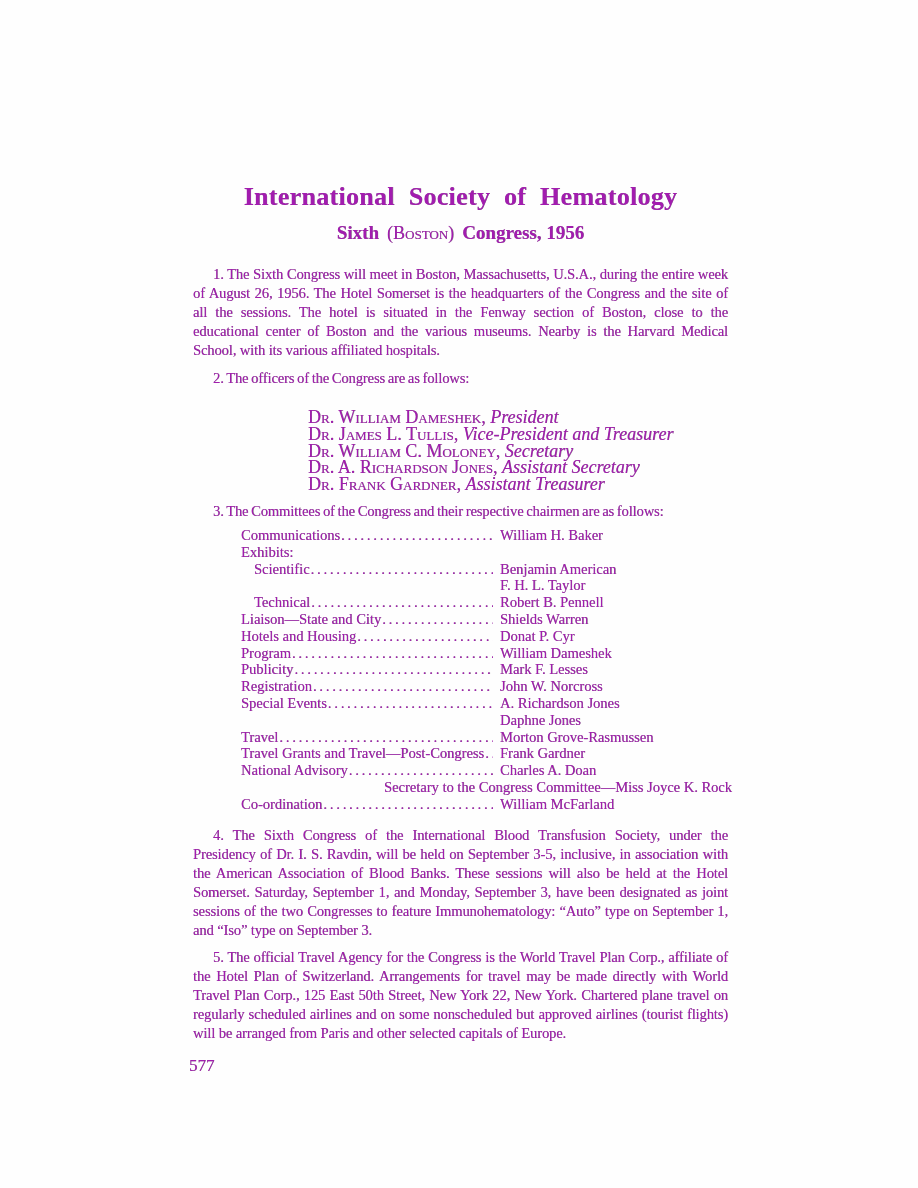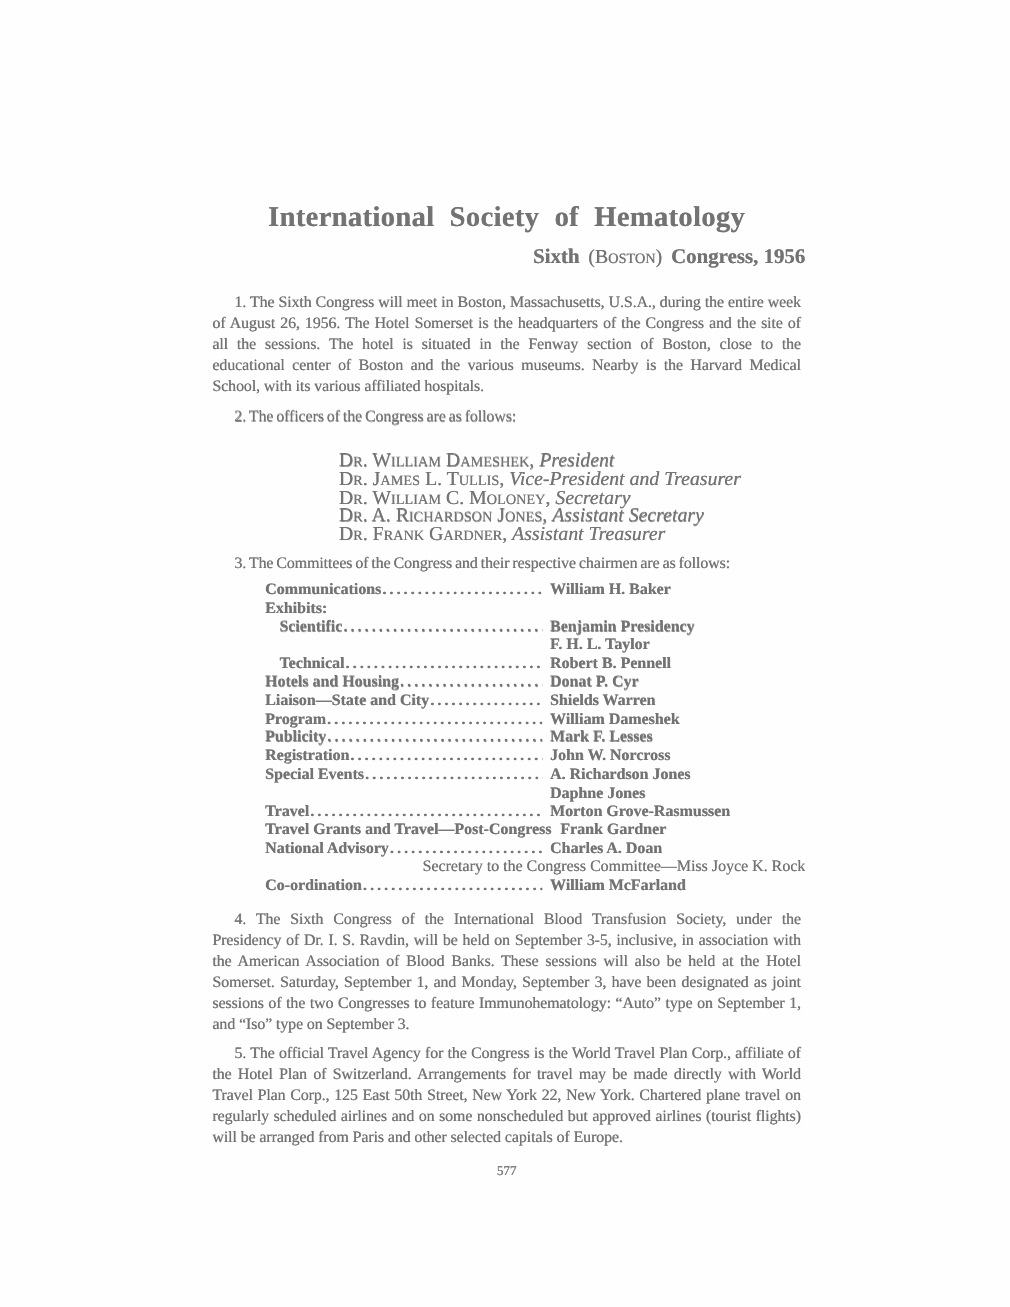--- a/index.html
+++ b/index.html
@@ -1,21 +1,21 @@
 <!DOCTYPE html>
 <html><head>
 <meta charset="utf-8">
 <style>
   html, body { margin: 0; padding: 0; background: #ffffff; }
   .page {
     position: relative;
     width: 918px;
     height: 1188px;
     background: #fefefe;
-    color: #737373;
+    color: #a21caf;
     font-family: "Liberation Serif", serif;
     overflow: hidden;
     text-shadow: 0.3px 0.2px 0 rgba(25,25,25,0.5);
   }
   .content {
     position: absolute;
     left: 189px;
     top: 183px;
     width: 543px;
   }
@@ -25,21 +25,21 @@
     font-size: 26px;
     line-height: 28px;
     font-weight: bold;
     text-align: center;
     word-spacing: 7px;
     letter-spacing: 0.3px;
   }
   .subtitle {
     margin-top: 11px;
     display: flex;
-    justify-content: flex-end;
+    justify-content: center;
     align-items: baseline;
     gap: 8px;
     font-size: 19px;
     line-height: 22px;
   }
   .subtitle .st-bold { font-weight: bold; }
   .subtitle .st-smallcaps {
     font-variant: small-caps;
     font-size: 18px;
     font-weight: normal;
@@ -88,43 +88,43 @@
   .officer-name::after { content: ", "; }
   .officer-title { font-style: italic; }
 
   
   .committees {
     margin: 6px 0 0 52px;
     width: 491px;
     font-size: 14.5px;
     line-height: 16.8px;
   }
-  .committee-row { display: flex; align-items: baseline; font-weight: bold; }
+  .committee-row { display: flex; align-items: baseline; }
   .c-label { white-space: nowrap; flex: 0 0 auto; }
   .c-label.indent { padding-left: 13px; }
   .c-leader {
     flex: 1 1 auto;
     overflow: hidden;
     white-space: nowrap;
     margin: 0 7px 0 1px;
     min-width: 0;
   }
   .c-leader::after {
     content: "..........................................................................";
     letter-spacing: 2.8px;
   }
   .c-name { flex: 0 0 232px; white-space: nowrap; }
   .c-name.cont { margin-left: 259px; flex: 0 0 auto; }
   .committee-note { margin-left: 42px; white-space: nowrap; text-align: right; }
 
   
   .page-number {
     margin-top: 13px;
-    text-align: center;
-    font-size: 12px;
+    text-align: left;
+    font-size: 17px;
     font-family: Liberation Serif, serif;
   }
 </style>
 </head>
 <body>
 
 <div class="page">
   <div class="content">
 
     <div class="doc-title">International Society of Hematology</div>
@@ -155,39 +155,39 @@
           <span class="c-label">Communications</span>
           <span class="c-leader"></span>
           <span class="c-name">William H. Baker</span>
         </div>
         <div class="committee-row">
           <span class="c-label">Exhibits:</span>
         </div>
         <div class="committee-row">
           <span class="c-label indent">Scientific</span>
           <span class="c-leader"></span>
-          <span class="c-name">Benjamin Presidency</span>
+          <span class="c-name">Benjamin American</span>
         </div>
         <div class="committee-row">
           <span class="c-name cont">F. H. L. Taylor</span>
         </div>
         <div class="committee-row">
           <span class="c-label indent">Technical</span>
           <span class="c-leader"></span>
           <span class="c-name">Robert B. Pennell</span>
         </div>
         <div class="committee-row">
+          <span class="c-label">Liaison—State and City</span>
+          <span class="c-leader"></span>
+          <span class="c-name">Shields Warren</span>
+        </div>
+        <div class="committee-row">
           <span class="c-label">Hotels and Housing</span>
           <span class="c-leader"></span>
           <span class="c-name">Donat P. Cyr</span>
-        </div>
-        <div class="committee-row">
-          <span class="c-label">Liaison—State and City</span>
-          <span class="c-leader"></span>
-          <span class="c-name">Shields Warren</span>
         </div>
         <div class="committee-row">
           <span class="c-label">Program</span>
           <span class="c-leader"></span>
           <span class="c-name">William Dameshek</span>
         </div>
         <div class="committee-row">
           <span class="c-label">Publicity</span>
           <span class="c-leader"></span>
           <span class="c-name">Mark F. Lesses</span>

